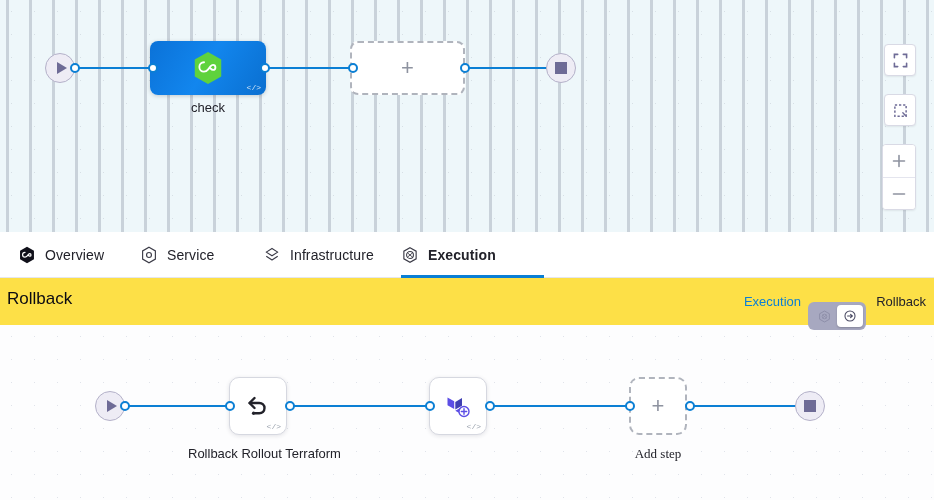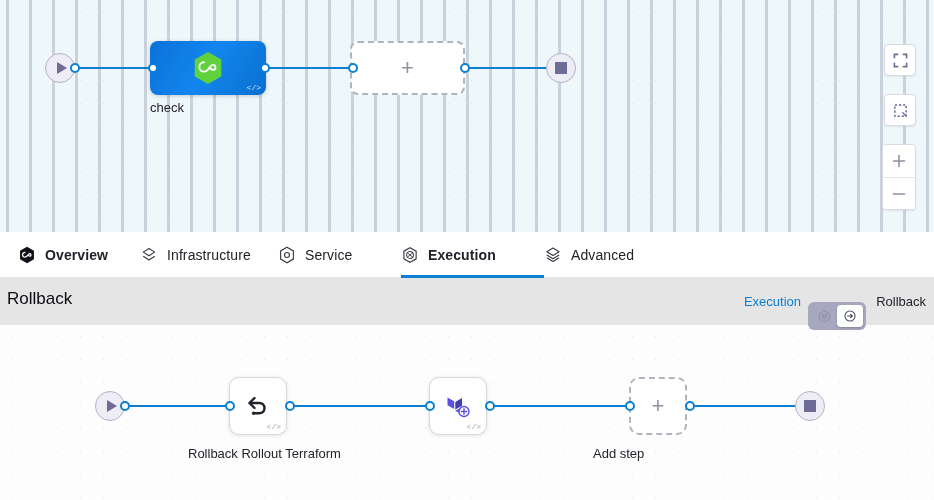--- a/index.html
+++ b/index.html
@@ -61,21 +61,21 @@
   .hex-logo {
     position: absolute; left: 50%; top: 50%; transform: translate(-50%,-50%);
     width: 30px; height: 34px;
   }
   .code-badge {
     position: absolute; right: 5px; bottom: 3px;
     font-size: 8px; color: #cfe4f7; font-family: "Liberation Mono", monospace;
   }
   .code-badge.dark { color: #9aa2ad; }
   .node-label {
-    position: absolute; font-size: 13px; color: #22222a;
+    position: absolute; text-align: center; font-size: 13px; color: #22222a;
     line-height: 17px; white-space: nowrap;
   }
 
   .add-stage {
     position: absolute; left: 350px; top: 41px; width: 115px; height: 54px;
     border-radius: 8px; background: #fff; border: 2px dashed #b0b4bd;
     display: flex; align-items: center; justify-content: center; z-index: 5;
   }
   .plus-glyph { font-size: 22px; color: #8e93a0; font-weight: 300; line-height: 1; }
 
@@ -105,21 +105,21 @@
   .tab.active .tab-label { font-weight: bold; }
   .tab.active::after {
     content: ""; position: absolute; left: 0; right: 0; bottom: 0;
     height: 3px; background: #0b7fd4;
   }
   .tab-ico { width: 18px; height: 18px; display: block; }
 
   
   .rb-header {
     position: absolute; left: 0; top: 278px; width: 934px; height: 47px;
-    background: #e5e5e5;
+    background: #fde047;
   }
   .rb-title {
     position: absolute; left: 7px; top: 11px; font-size: 17px; color: #0b0b12;
   }
   .exec-link {
     position: absolute; right: 133px; top: 16px; font-size: 13px; color: #0b7fd4;
   }
   .rollback-word {
     position: absolute; right: 8px; top: 16px; font-size: 13px; color: #22222a;
   }
@@ -218,65 +218,55 @@
     <div class="ctrl-btn">
       <svg width="16" height="16" viewBox="0 0 16 16">
         <path d="M2.5 8h11" stroke="#8e93a0" stroke-width="1.6" stroke-linecap="round"></path>
       </svg>
     </div>
   </div>
 </div>
 
 <div class="tabbar">
 
-  <div class="tab active-none" style="margin-left:18px; width:122px;font-weight:bold;">
+  <div class="tab active-none" style="margin-left:18px; width:122px;">
     <svg class="tab-ico" viewBox="0 0 20 22">
       <polygon points="10,1 18.5,5.8 18.5,16.2 10,21 1.5,16.2 1.5,5.8" fill="#10101a"></polygon>
       <path d="M7.6 7.7c-1.8 0-3 1.3-3 3s1.2 3 2.9 3c1.3 0 2.1-.6 2.8-1.5l1.5-1.9c.6-.7 1-1 1.6-1 .9 0 1.5.7 1.5 1.6s-.6 1.6-1.5 1.6c-.7 0-1.1-.3-1.6-1" fill="none" stroke="#ffffff" stroke-width="1.5" stroke-linecap="round"></path>
     </svg>
     <span class="tab-label">Overview</span>
+  </div>
+
+  <div class="tab" style="width:123px;">
+    <svg class="tab-ico" viewBox="0 0 20 22">
+      <polygon points="10,1.5 17.8,6 17.8,16 10,20.5 2.2,16 2.2,6" fill="none" stroke="#3b3b47" stroke-width="1.4"></polygon>
+      <circle cx="10" cy="11" r="3" fill="none" stroke="#3b3b47" stroke-width="1.4"></circle>
+    </svg>
+    <span class="tab-label">Service</span>
   </div>
 
   <div class="tab" style="width:138px;">
     <svg class="tab-ico" viewBox="0 0 20 22">
       <g fill="none" stroke="#3b3b47" stroke-width="1.4" stroke-linejoin="round">
         <path d="M10 3L17 7.5 10 12 3 7.5z"></path>
         <path d="M3 12.5L10 17l7-4.5"></path>
       </g>
     </svg>
     <span class="tab-label">Infrastructure</span>
   </div>
 
-  <div class="tab" style="width:123px;">
-    <svg class="tab-ico" viewBox="0 0 20 22">
-      <polygon points="10,1.5 17.8,6 17.8,16 10,20.5 2.2,16 2.2,6" fill="none" stroke="#3b3b47" stroke-width="1.4"></polygon>
-      <circle cx="10" cy="11" r="3" fill="none" stroke="#3b3b47" stroke-width="1.4"></circle>
-    </svg>
-    <span class="tab-label">Service</span>
-  </div>
-
   <div class="tab active" style="width:143px;">
     <svg class="tab-ico" viewBox="0 0 20 22">
       <polygon points="10,2 17.5,6.3 17.5,15.7 10,20 2.5,15.7 2.5,6.3" fill="none" stroke="#3b3b47" stroke-width="1.4"></polygon>
       <circle cx="10" cy="11" r="4.2" fill="none" stroke="#3b3b47" stroke-width="1.3"></circle>
       <path d="M6.5 8l7 6M13.5 8l-7 6" stroke="#3b3b47" stroke-width="1.1"></path>
     </svg>
     <span class="tab-label">Execution</span>
   </div>
 
-  <div class="tab" style="width:130px;">
-    <svg class="tab-ico" viewBox="0 0 20 22">
-      <g fill="none" stroke="#3b3b47" stroke-width="1.4" stroke-linejoin="round">
-        <path d="M10 2.5L17.5 7 10 11.5 2.5 7z"></path>
-        <path d="M2.5 11L10 15.5 17.5 11"></path>
-        <path d="M2.5 14.5L10 19l7.5-4.5"></path>
-      </g>
-    </svg>
-    <span class="tab-label">Advanced</span>
-  </div>
 </div>
 
 <div class="rb-header">
   <div class="rb-title">Rollback</div>
   <div class="exec-link">Execution</div>
   <div class="rollback-word">Rollback</div>
 </div>
 
 <div class="toggle">
   <div class="toggle-half">
@@ -330,18 +320,18 @@
     </svg>
     <span class="code-badge dark">&lt;/&gt;</span>
   </div>
   <div class="term" style="left:485px; top:76px;"></div>
 
   <div class="term" style="left:625px; top:76px;"></div>
   <div class="step-node dashed" style="left:629px; top:52px;">
     <span class="plus-glyph">+</span>
   </div>
   <div class="term" style="left:685px; top:76px;"></div>
-  <div class="node-label" style="left:593px; top:120px; width:130px;">Add step</div>
+  <div class="node-label" style="left:593px; top:120px; width:130px;font-family:Liberation Serif, serif;">Add step</div>
 
   <div class="startnode endnode" style="left:795px; top:66px;">
     <div class="stop-sq"></div>
   </div>
 </div>
 
 </body></html>

